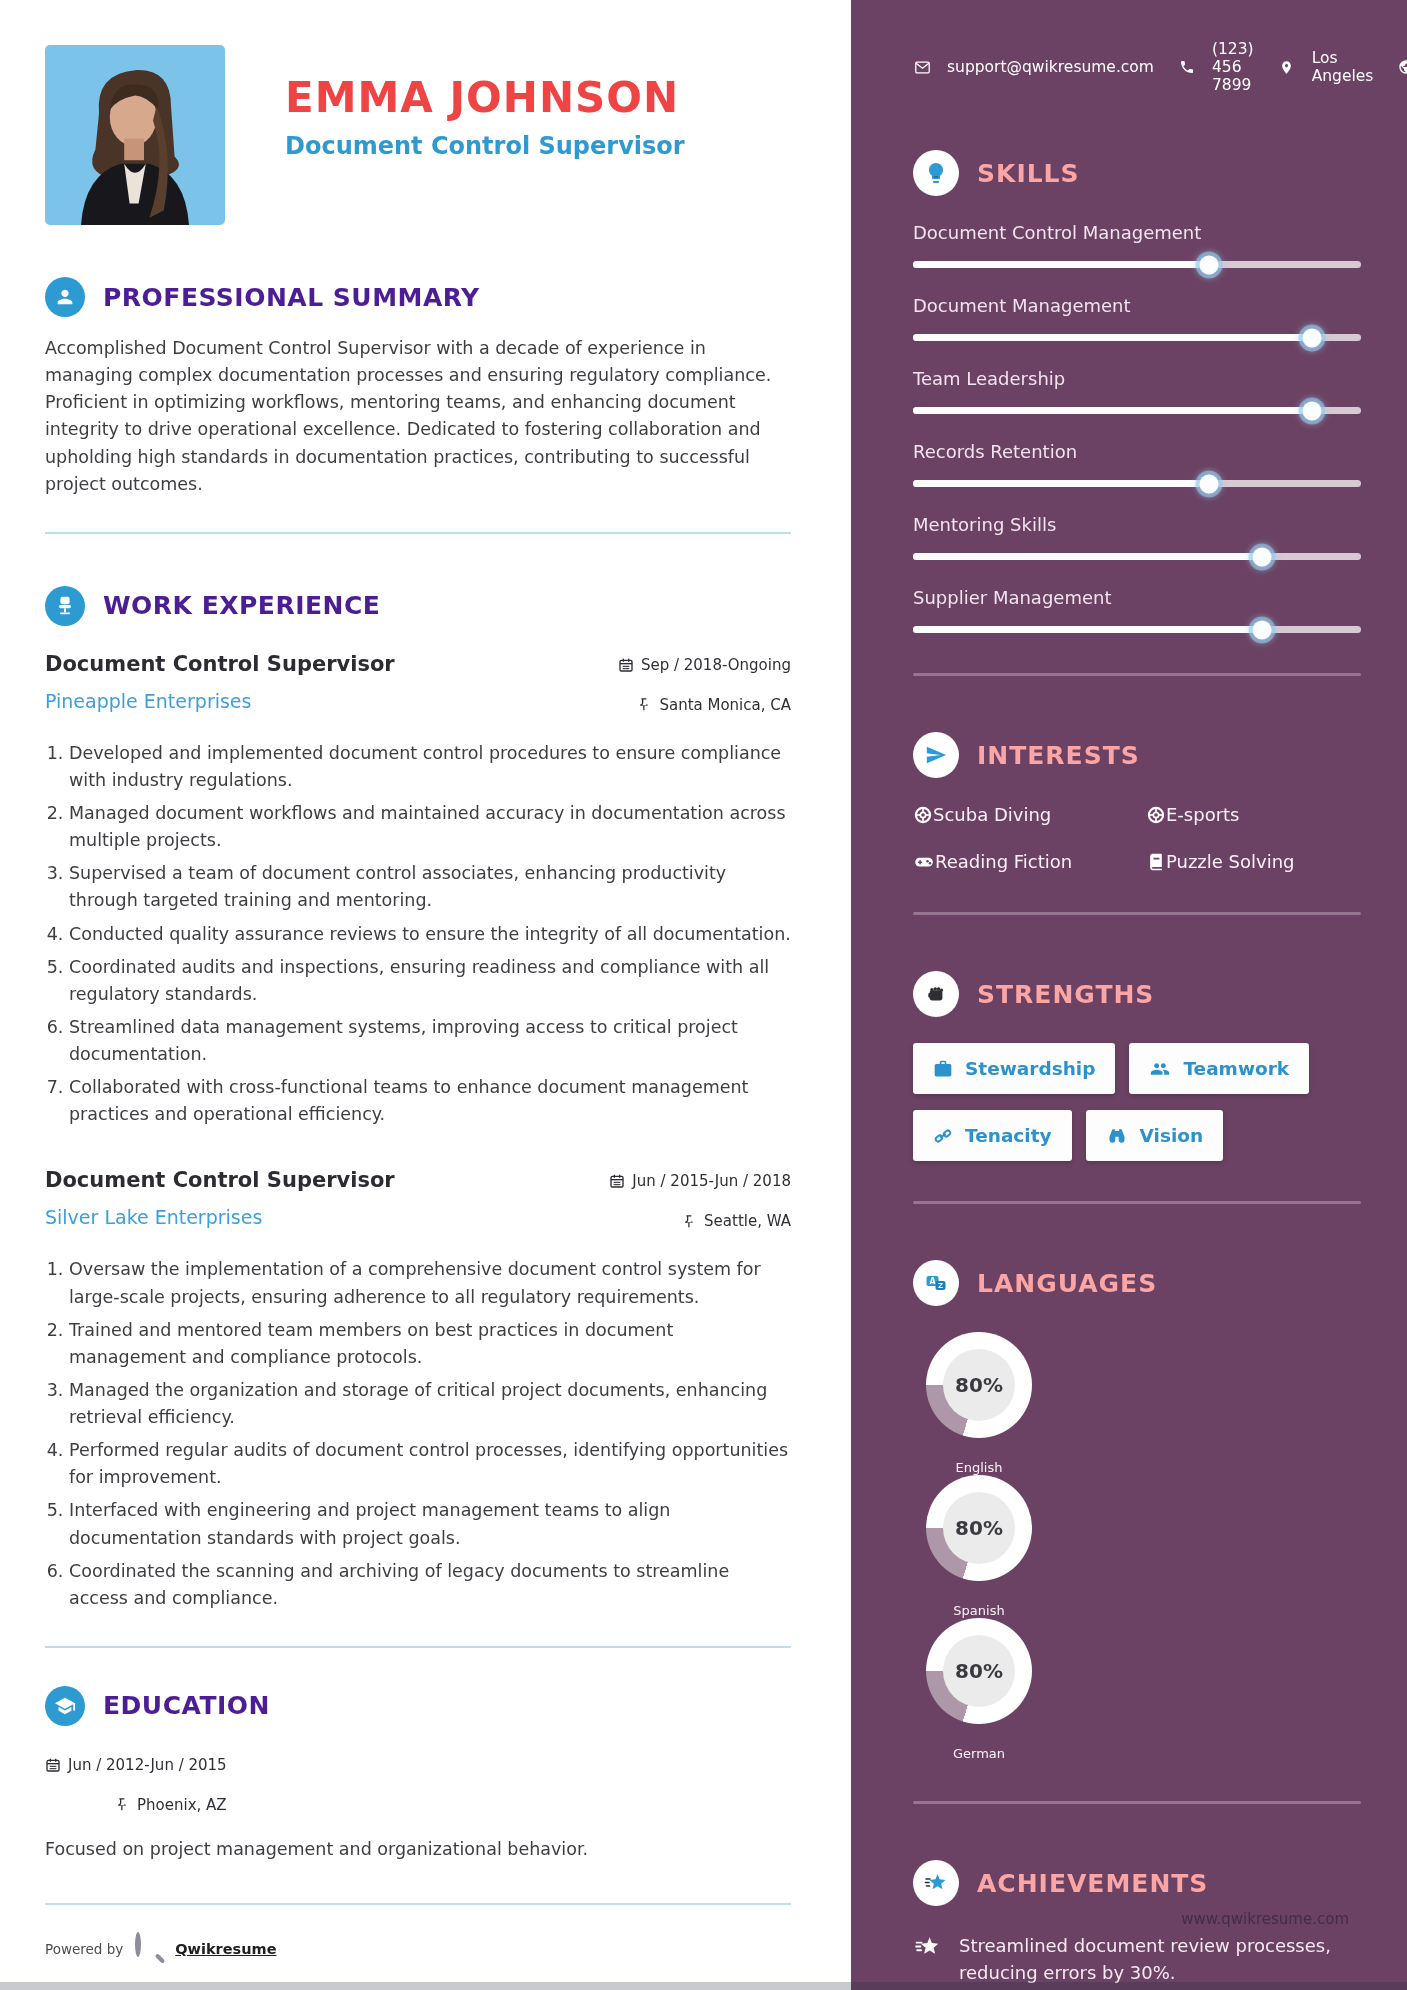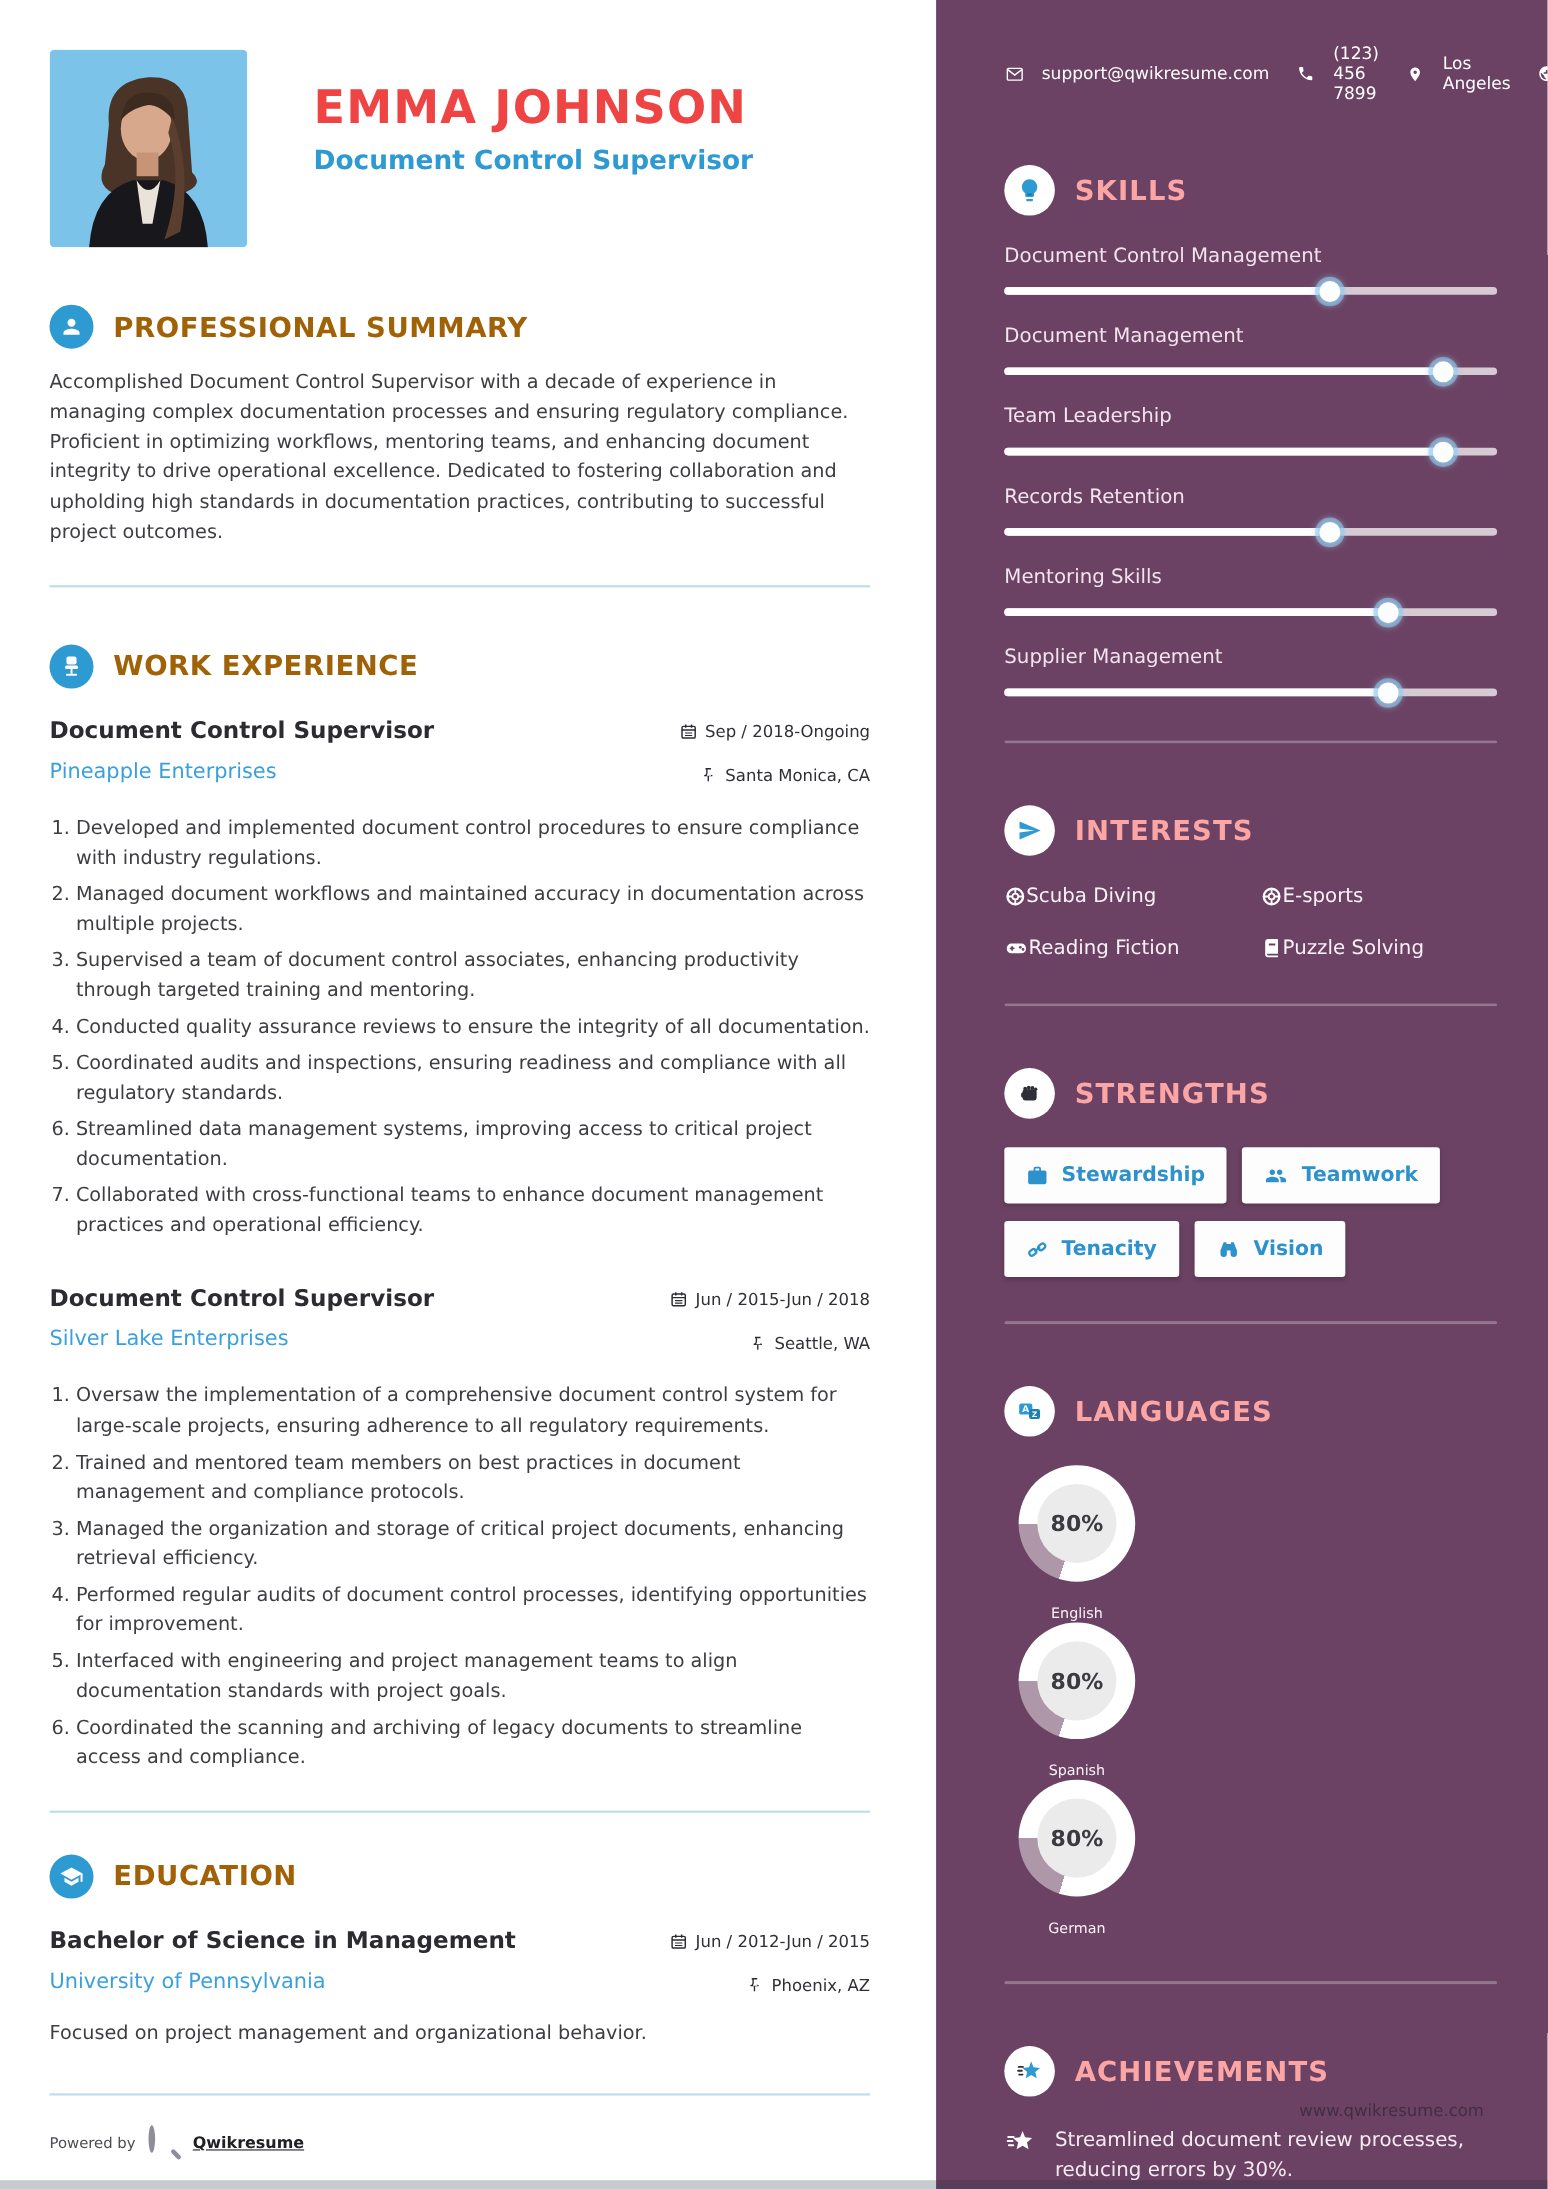--- a/index.html
+++ b/index.html
@@ -12,21 +12,21 @@
   .hdr { display:flex; align-items:flex-start; }
   .photo { width:180px; height:180px; border-radius:5px; overflow:hidden; flex:none; }
   .photo svg { display:block; }
   .hdr-text { margin-left:60px; padding-top:28px; }
   .name { font-size:42px; font-weight:800; letter-spacing:1px; color:#ef4444; }
   .title { font-size:24px; font-weight:600; color:#2e9ad2; margin-top:10px; }
 
   .sec { margin-top:52px; }
   .sec-h { display:flex; align-items:center; gap:18px; }
   .sec-badge { width:40px; height:40px; border-radius:50%; background:#2e9ad2; display:flex; align-items:center; justify-content:center; flex:none; }
-  .sec-title { font-size:25px; font-weight:800; color:#a16207; letter-spacing:.5px; }
+  .sec-title { font-size:25px; font-weight:800; color:#4c1d95; letter-spacing:.5px; }
   .para { margin-top:18px; font-size:17.5px; line-height:1.55; color:#3d3d42; }
   .divider { border:none; border-top:2px solid #bcdeed; margin:34px 0 0 0; }
 
   .job { margin-top:26px; }
   .job-head { display:flex; justify-content:space-between; align-items:flex-start; }
   .job-title { font-size:21px; font-weight:700; color:#2b2b31; }
   .job-company { font-size:19px; color:#3aa0dc; margin-top:14px; }
   .job-meta { text-align:right; flex:none; padding-top:4px; }
   .meta-row { display:flex; align-items:center; justify-content:flex-end; gap:7px; font-size:15px; color:#2f2f35; }
   .meta-row + .meta-row { margin-top:22px; }
@@ -210,24 +210,20 @@
       <div class="sec-h">
         <span class="sec-badge">
           <svg width="22" height="22" viewBox="0 0 24 24">
               <path fill="#fff" d="M12 3L1 9l11 6 9-4.91V17h2V9L12 3zM5 13.18v4L12 21l7-3.82v-4L12 17l-7-3.82z"></path>
             </svg>
         </span>
         <span class="sec-title">EDUCATION</span>
       </div>
       <div class="job">
         <div class="job-head">
-          <div>
-            <div class="job-title">Bachelor of Science in Management</div>
-            <div class="job-company">University of Pennsylvania</div>
-          </div>
           <div class="job-meta">
             <div class="meta-row">
               <svg width="16" height="16" viewBox="0 0 24 24" fill="none" stroke="#2b2b33" stroke-width="2">
                   <rect x="3" y="5" width="18" height="16" rx="2"></rect>
                   <line x1="3" y1="10" x2="21" y2="10"></line>
                   <line x1="8" y1="2.5" x2="8" y2="7"></line>
                   <line x1="16" y1="2.5" x2="16" y2="7"></line>
                   <line x1="7" y1="14" x2="17" y2="14" stroke-width="1.6"></line>
                   <line x1="7" y1="17.5" x2="17" y2="17.5" stroke-width="1.6"></line>
                 </svg>

